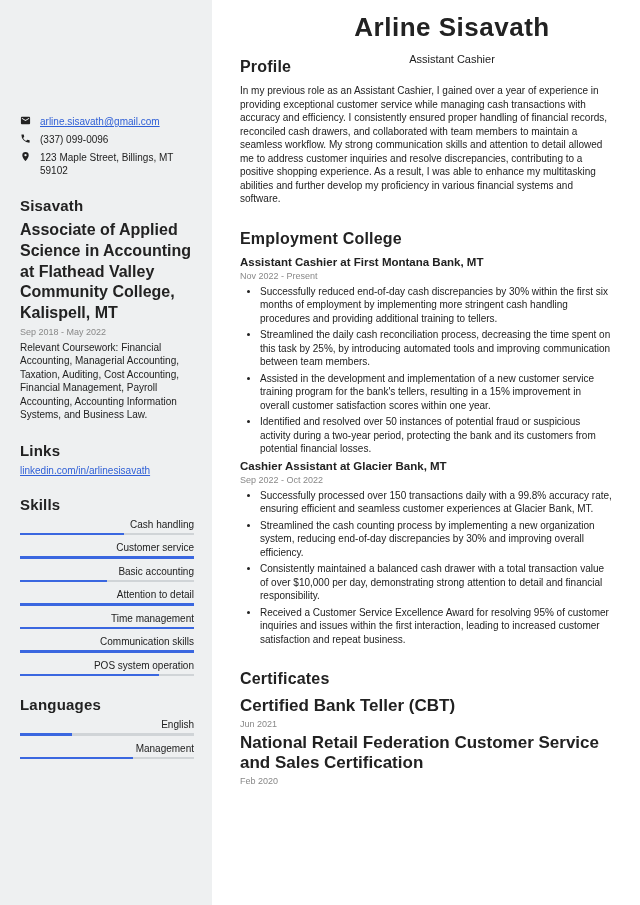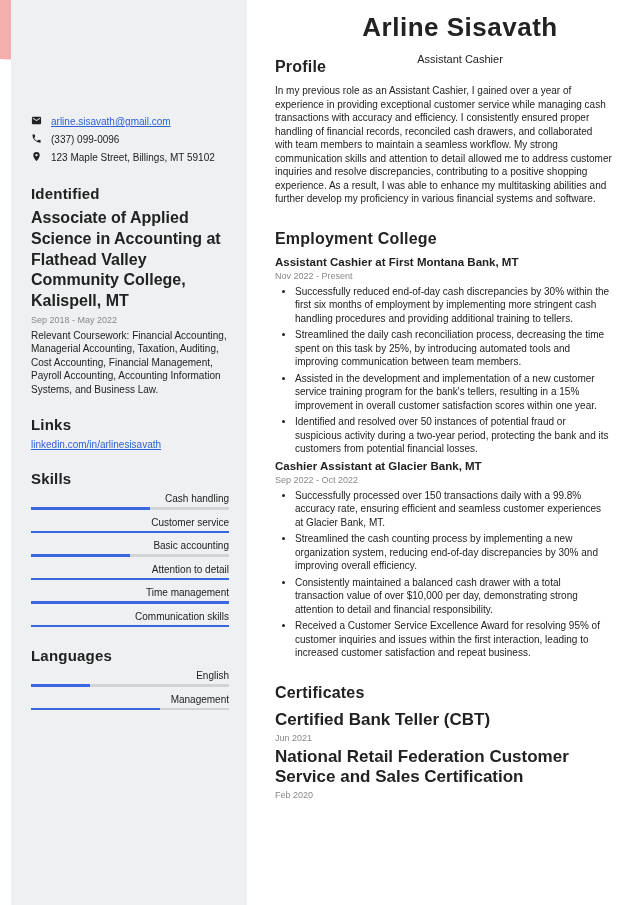--- a/index.html
+++ b/index.html
@@ -17,44 +17,43 @@
       position: absolute;
       top: 0; left: 0; right: 0;
       height: 95px;
       background: #f5aeae;
       clip-path: polygon(0 0, 100% 0, 100% 100%, 0 62%);
       z-index: 0;
     }
     .name-block {
       position: absolute;
       top: 12px;
-      right: 30px;
+      right: 38px;
       text-align: center;
       z-index: 1;
       width: 300px;
     }
     .name {
       font-size: 26px;
       font-weight: 800;
       letter-spacing: 0.5px;
     }
     .title {
       font-size: 11px;
       margin-top: 10px;
     }
     .page {
       display: flex;
       position: absolute;
       top: 0; left: 0; right: 0; bottom: 0;
     }
     .sidebar {
-      width: 236px;
+      width: 212px;
       background: #eef0f1;
       padding: 115px 18px 18px 20px;
-      margin-left: 11px;
     }
     .main {
       flex: 1;
       padding: 58px 28px 18px 28px;
       background: #fff;
     }
     .contact-row {
       display: flex;
       align-items: flex-start;
       gap: 8px;
@@ -146,21 +145,21 @@
           </svg></span>
       <span>(337) 099-0096</span>
     </div>
     <div class="contact-row">
       <span class="ic"><svg class="icon-svg" viewBox="0 0 24 24">
             <path d="M12 2a7 7 0 00-7 7c0 5.25 7 13 7 13s7-7.75 7-13a7 7 0 00-7-7zm0 9.5A2.5 2.5 0 1112 6.5a2.5 2.5 0 010 5z"></path>
           </svg></span>
       <span>123 Maple Street, Billings, MT 59102</span>
     </div>
 
-    <h2 class="section-h">Identified</h2>
+    <h2 class="section-h">Sisavath</h2>
     <div class="edu-title">Associate of Applied Science in Accounting at Flathead Valley Community College, Kalispell, MT</div>
     <div class="date-range">Sep 2018 - May 2022</div>
     <div class="body-text">Relevant Coursework: Financial Accounting, Managerial Accounting, Taxation, Auditing, Cost Accounting, Financial Management, Payroll Accounting, Accounting Information Systems, and Business Law.</div>
 
     <h2 class="section-h">Links</h2>
     <a href="#" class="link">linkedin.com/in/arlinesisavath</a>
 
     <h2 class="section-h">Skills</h2>
     <div id="skills-list">
         <div class="skill">
@@ -190,20 +189,26 @@
         <div class="skill">
           <div class="skill-name">Time management</div>
           <div class="bar-bg">
             <div class="bar-fill" style="width: 100%;"></div>
           </div>
         </div>
         <div class="skill">
           <div class="skill-name">Communication skills</div>
           <div class="bar-bg">
             <div class="bar-fill" style="width: 100%;"></div>
+          </div>
+        </div>
+        <div class="skill">
+          <div class="skill-name">POS system operation</div>
+          <div class="bar-bg">
+            <div class="bar-fill" style="width: 80%;"></div>
           </div>
         </div>
       </div>
 
     <h2 class="section-h">Languages</h2>
     <div id="languages-list">
         <div class="skill">
           <div class="skill-name">English</div>
           <div class="bar-bg">
             <div class="bar-fill" style="width: 30%;"></div>

